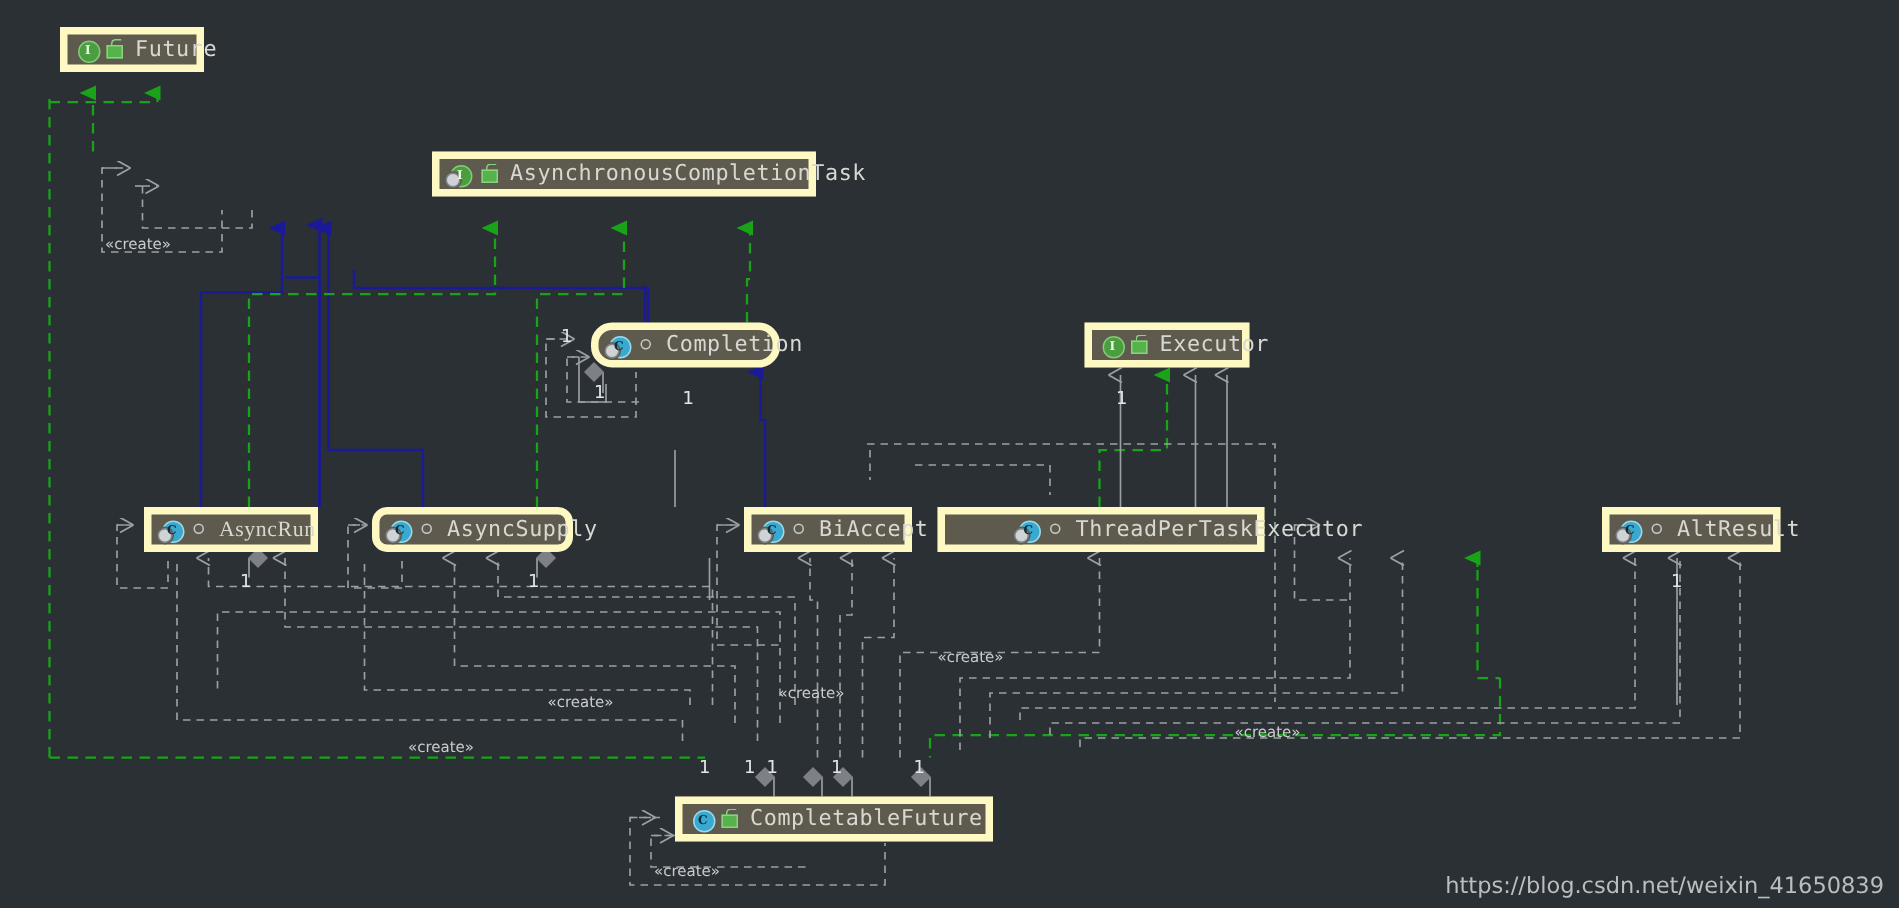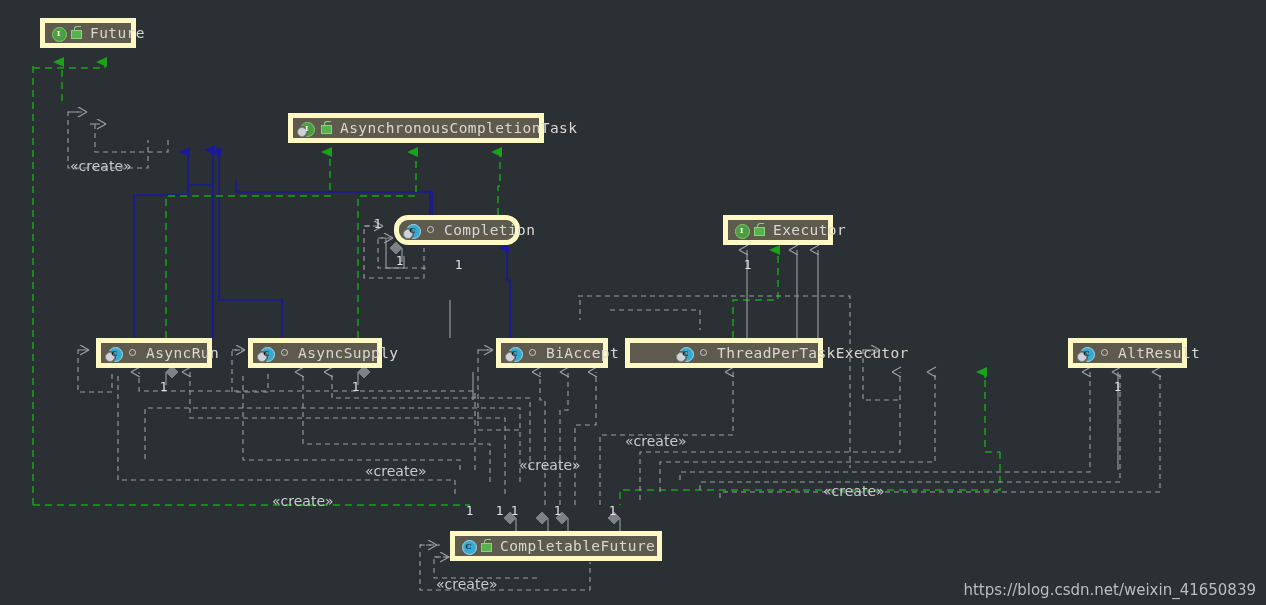--- a/index.html
+++ b/index.html
@@ -141,21 +141,21 @@
     content: "";
     position: absolute;
     left: 1px; top: 1px;
     width: 5px; height: 5px;
     border-radius: 50%;
     border: 1.5px solid #c7cbce;
   }
   .elabel {
     position: absolute;
     color: #c9ccce;
-    font-size: 14px;
+    font-size: 10px;
     font-family: "DejaVu Sans", "Liberation Sans", sans-serif;
     white-space: nowrap;
     z-index: 4;
     line-height: 1;
   }
   .card {
     position: absolute;
     color: #e3e6e8;
     font-size: 12px;
     font-family: "DejaVu Sans", "Liberation Sans", sans-serif;
@@ -299,21 +299,21 @@
       <span class="ico ico-interface"></span>
       <span class="ico ico-lock">
           <span class="shackle"></span>
           <span class="body"></span>
         </span>
     </span>
     <span class="label">Future</span>
   </div>
 
 
-  <div class="node" style="left:288px; top:101px; width:256px;margin-top:12px;">
+  <div class="node" style="left:288px; top:101px; width:256px;">
     <span class="icons">
       <span class="ico ico-interface ico-nested">
           <span class="gear"></span>
         </span>
       <span class="ico ico-lock">
           <span class="shackle"></span>
           <span class="body"></span>
         </span>
     </span>
     <span class="label">AsynchronousCompletionTask</span>
@@ -333,51 +333,51 @@
     <span class="icons">
       <span class="ico ico-interface"></span>
       <span class="ico ico-lock">
           <span class="shackle"></span>
           <span class="body"></span>
         </span>
     </span>
     <span class="label">Executor</span>
   </div>
 
-  <div class="node" style="left:96px; top:338px; width:116px;">
+  <div class="node" style="left:96px; top:338px; width:116px;font-family:Liberation Serif, serif;">
     <span class="icons">
       <span class="ico ico-class ico-nested">
           <span class="gear"></span>
         </span>
       <span class="ico ico-dot"></span>
     </span>
     <span class="label">AsyncRun</span>
   </div>
 
-  <div class="node" style="left:248px; top:338px; width:134px;">
+  <div class="node" style="left:248px; top:338px; width:134px;border-radius:10px;">
     <span class="icons">
       <span class="ico ico-class ico-nested">
           <span class="gear"></span>
         </span>
       <span class="ico ico-dot"></span>
     </span>
     <span class="label">AsyncSupply</span>
   </div>
 
   <div class="node" style="left:496px; top:338px; width:112px;">
     <span class="icons">
       <span class="ico ico-class ico-nested">
           <span class="gear"></span>
         </span>
       <span class="ico ico-dot"></span>
     </span>
     <span class="label">BiAccept</span>
   </div>
 
-  <div class="node" style="left:625px; top:338px; width:198px;padding-left:48px;">
+  <div class="node" style="left:625px; top:338px; width:218px;padding-left:48px;">
     <span class="icons">
       <span class="ico ico-class ico-nested">
           <span class="gear"></span>
         </span>
       <span class="ico ico-dot"></span>
     </span>
     <span class="label">ThreadPerTaskExecutor</span>
   </div>
 
 

